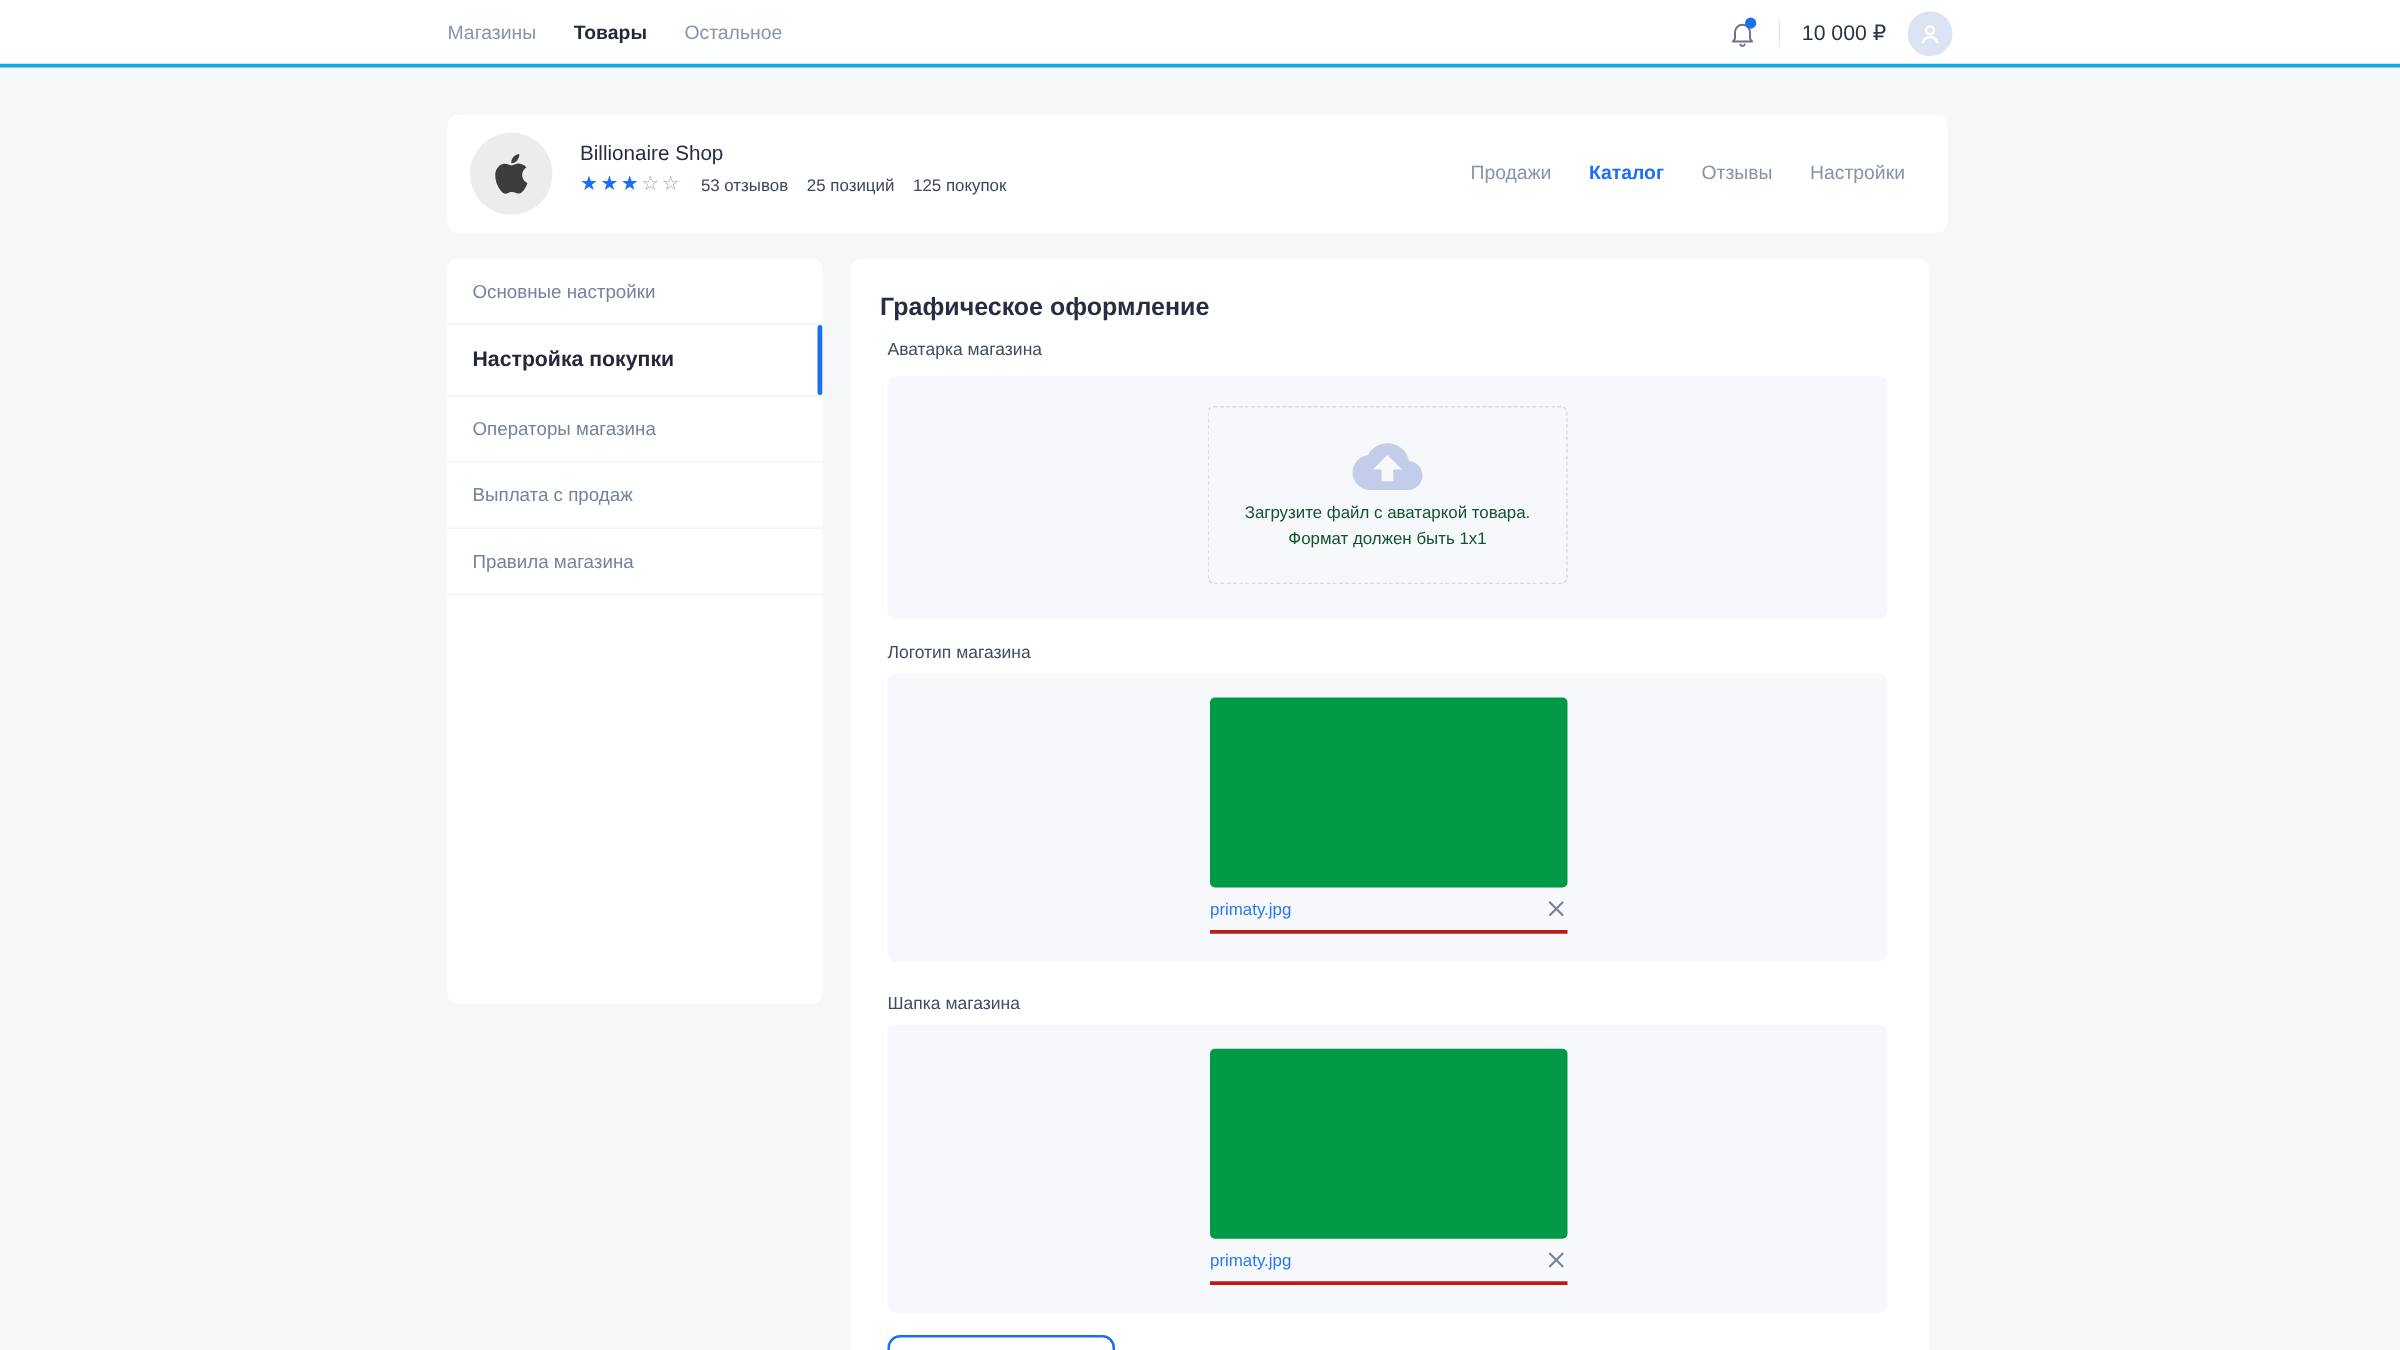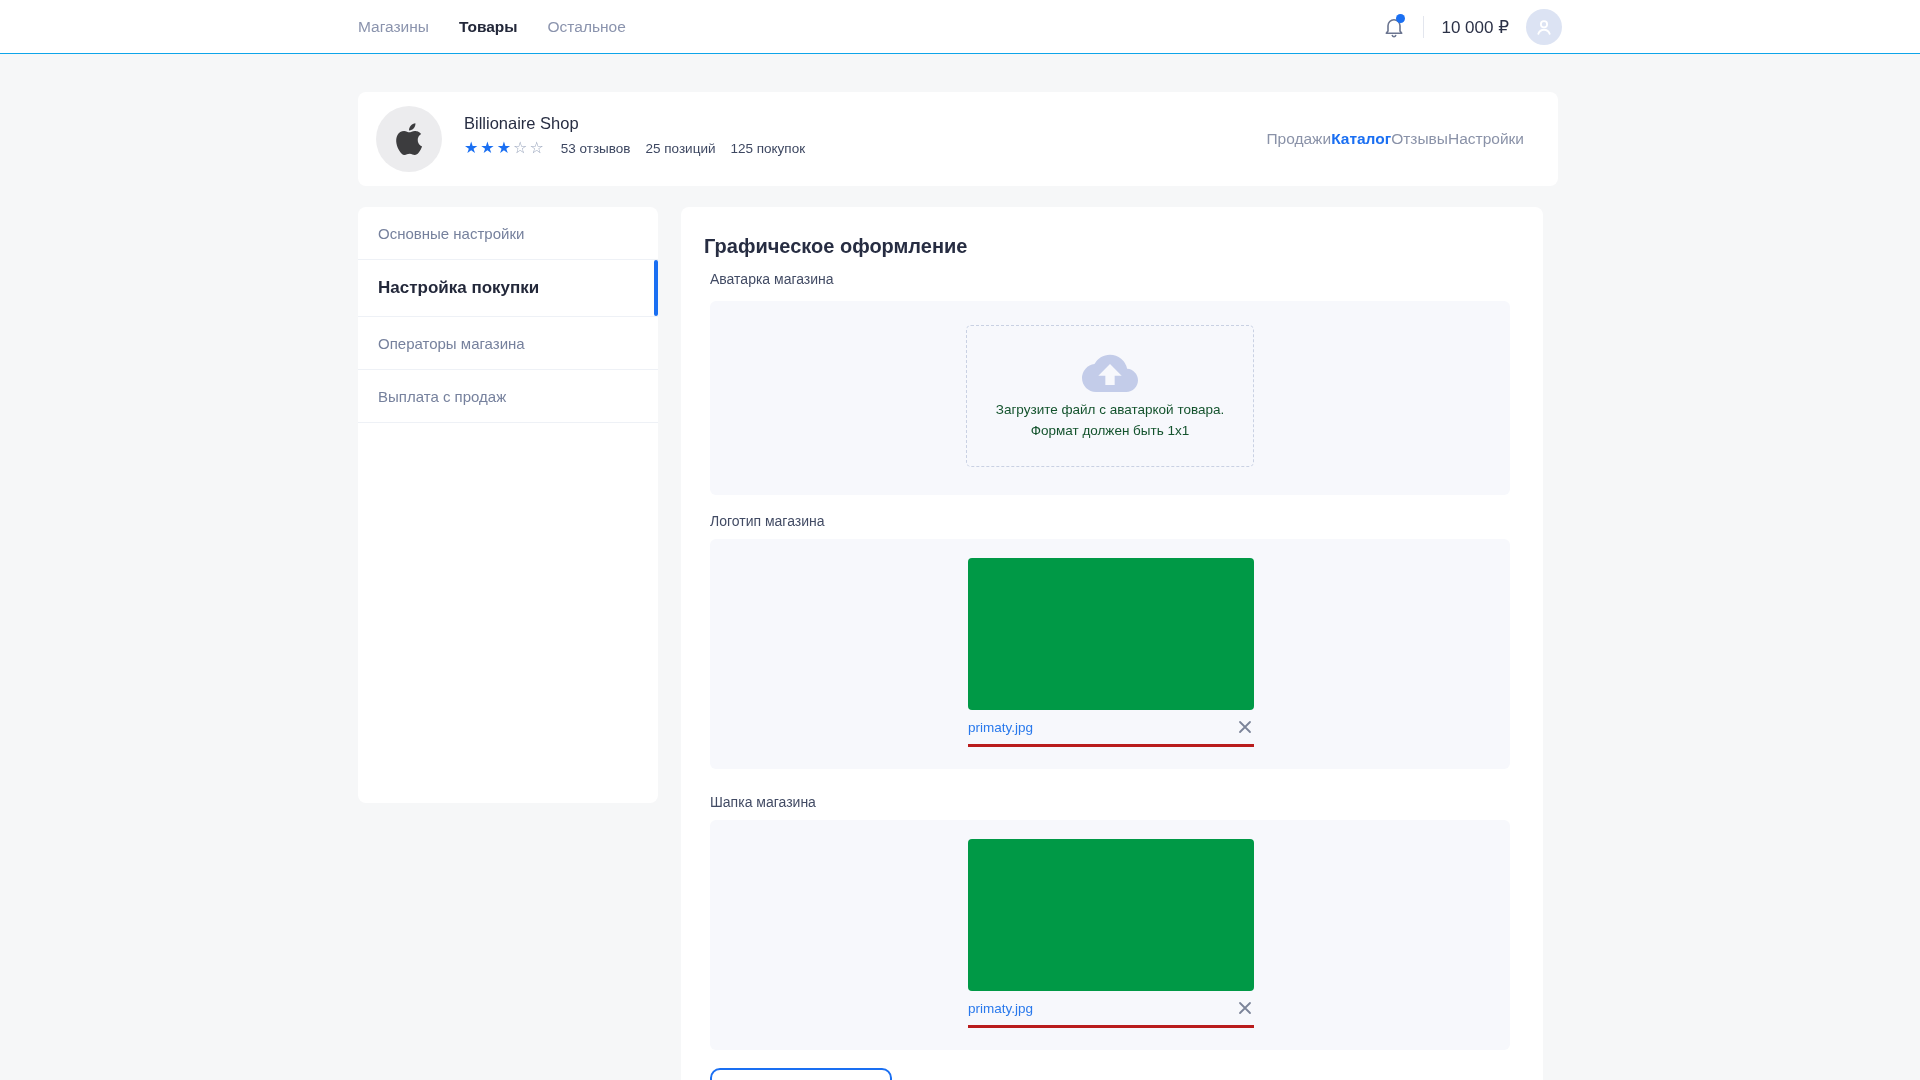--- a/index.html
+++ b/index.html
@@ -19,21 +19,21 @@
   body{
     background:#f6f7f8;
     font-family:"Liberation Sans","DejaVu Sans",sans-serif;
     color:var(--dark);
     position:relative;
   }
 
   
   .topbar{
     position:absolute;left:0;top:0;width:1920px;height:54px;
-    background:#fff;border-bottom:1px solid #0ea5e9;
+    background:#fff;border-bottom:3px solid #0ea5e9;
   }
   .topnav{
     position:absolute;left:358px;top:0;height:54px;
     display:flex;align-items:center;gap:30px;
   }
   .topnav .nav-item{font-size:15.5px;color:var(--muted);cursor:pointer;}
   .topnav .nav-item.active{color:#23283a;font-weight:700;}
   .top-right{
     position:absolute;right:358px;top:0;height:54px;
     display:flex;align-items:center;gap:17px;
@@ -62,21 +62,21 @@
   .shop-name{position:absolute;left:106px;top:22px;font-size:16.5px;font-weight:400;color:#272d42;}
   .shop-meta{
     position:absolute;left:106px;top:48px;display:flex;align-items:center;gap:15px;
     font-size:13.5px;color:var(--stat);
   }
   .stars{font-size:16px;letter-spacing:2px;line-height:1;}
   .stars .s-fill{color:var(--accent);}
   .stars .s-empty{color:var(--star-empty);}
   .shop-tabs{
     position:absolute;right:34px;top:0;height:94px;
-    display:flex;align-items:center;
+    display:flex;align-items:center;gap:30px;
   }
   .shop-tabs .tab{font-size:15.5px;color:#8a92a8;cursor:pointer;}
   .shop-tabs .tab.active{color:var(--accent);font-weight:700;}
 
   
   .sidebar{
     position:absolute;left:358px;top:207px;width:300px;height:596px;
     background:#fff;border-radius:8px;overflow:hidden;
   }
   .side-item{
@@ -187,20 +187,23 @@
   <div class="side-item active">
     <span>Настройка покупки</span>
     <span class="active-bar"></span>
   </div>
   <div class="side-item">
     <span>Операторы магазина</span>
   </div>
   <div class="side-item">
     <span>Выплата с продаж</span>
   </div>
+  <div class="side-item">
+    <span>Правила магазина</span>
+  </div>
 </aside>
 
 <main class="main-panel">
   <h1 class="main-title">Графическое оформление</h1>
 
   <div class="field-label label-avatar">Аватарка магазина</div>
   <div class="section-panel panel-avatar">
     <div class="upload-box">
       <svg width="58" height="42" viewBox="0 0 24 18">
         <path fill="#c3cce9" d="M19.35 8.04A7.49 7.49 0 0 0 12 2C9.11 2 6.6 3.64 5.35 6.04A5.994 5.994 0 0 0 0 12c0 3.31 2.69 6 6 6h13c2.76 0 5-2.24 5-5 0-2.64-2.05-4.78-4.65-4.96zM14 11v4h-4v-4H7l5-5 5 5h-3z"></path>

